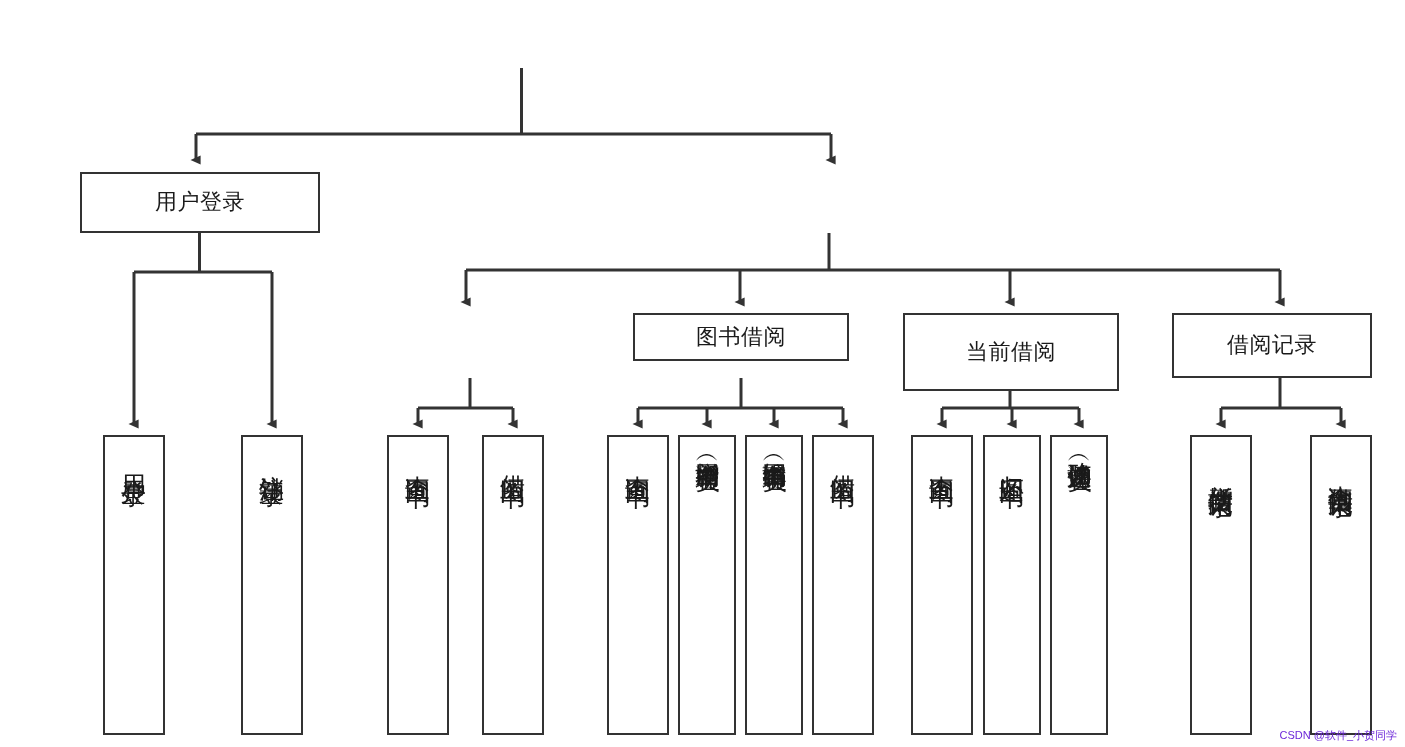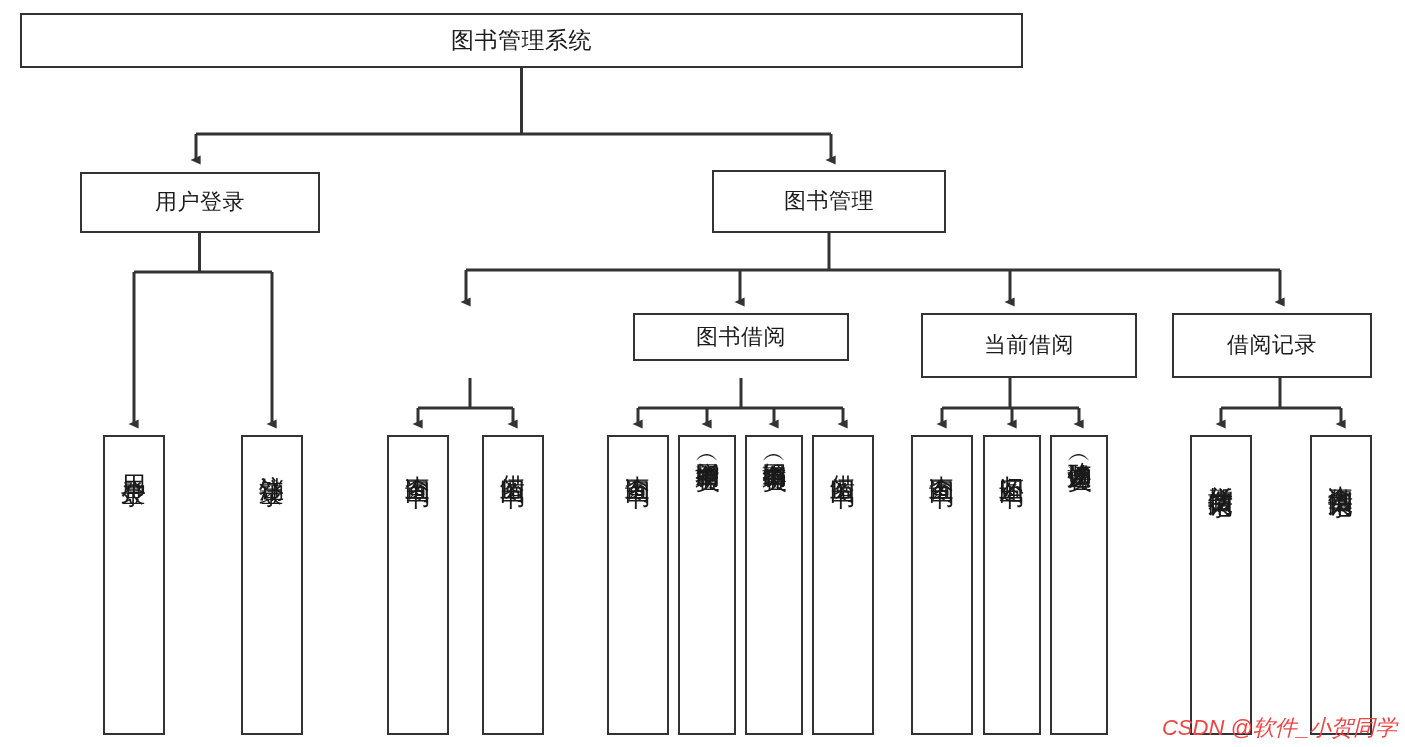--- a/index.html
+++ b/index.html
@@ -50,26 +50,25 @@
     font-size:25px;
     line-height:1.12;
     letter-spacing:3px;
     white-space:nowrap;
   }
 
   #watermark{
     position:absolute;
     right:8px;
     bottom:4px;
-    font-size:22px;
-    color:#ef4444;
+    font-size:11px;
+    color:#6d28d9;
     white-space:nowrap;
     z-index:5;
     font-family:"Liberation Sans","DejaVu Sans",sans-serif;
-    font-style:italic;
   }
 </style>
 </head>
 <body>
 
 <div id="diagram-root">
 
   <svg class="wires" viewBox="0 0 1405 747" xmlns="http://www.w3.org/2000/svg">
     <defs>
       <marker id="arrow" markerWidth="12" markerHeight="12" refX="5.2" refY="5" orient="auto" markerUnits="userSpaceOnUse">
@@ -113,35 +112,29 @@
       <path d="M1012,408 L1012,424" marker-end="url(#arrow)"></path>
       <path d="M1079,408 L1079,424" marker-end="url(#arrow)"></path>
 
       <path d="M1280,378 L1280,408"></path>
       <path d="M1221,408 L1341,408"></path>
       <path d="M1221,408 L1221,424" marker-end="url(#arrow)"></path>
       <path d="M1341,408 L1341,424" marker-end="url(#arrow)"></path>
     </g>
   </svg>
 
-  <div class="node horiz root" style="left:20px;top:13px;width:1003px;height:55px;">
-    <span class="label">图书管理系统</span>
-  </div>
 
   <div class="node horiz" style="left:80px;top:172px;width:240px;height:61px;">
     <span class="label">用户登录</span>
-  </div>
-  <div class="node horiz" style="left:712px;top:170px;width:234px;height:63px;">
-    <span class="label">图书管理</span>
   </div>
 
   <div class="node horiz" style="left:633px;top:313px;width:216px;height:48px;">
     <span class="label">图书借阅</span>
   </div>
-  <div class="node horiz" style="left:903px;top:313px;width:216px;height:65px;margin-left:18px;">
+  <div class="node horiz" style="left:903px;top:313px;width:216px;height:78px;">
     <span class="label">当前借阅</span>
   </div>
   <div class="node horiz" style="left:1172px;top:313px;width:200px;height:65px;">
     <span class="label">借阅记录</span>
   </div>
 
   <div class="node leaf" style="left:103px;top:435px;width:62px;height:300px;">
     <span class="label">用户登录</span>
   </div>
   <div class="node leaf" style="left:241px;top:435px;width:62px;height:300px;">

